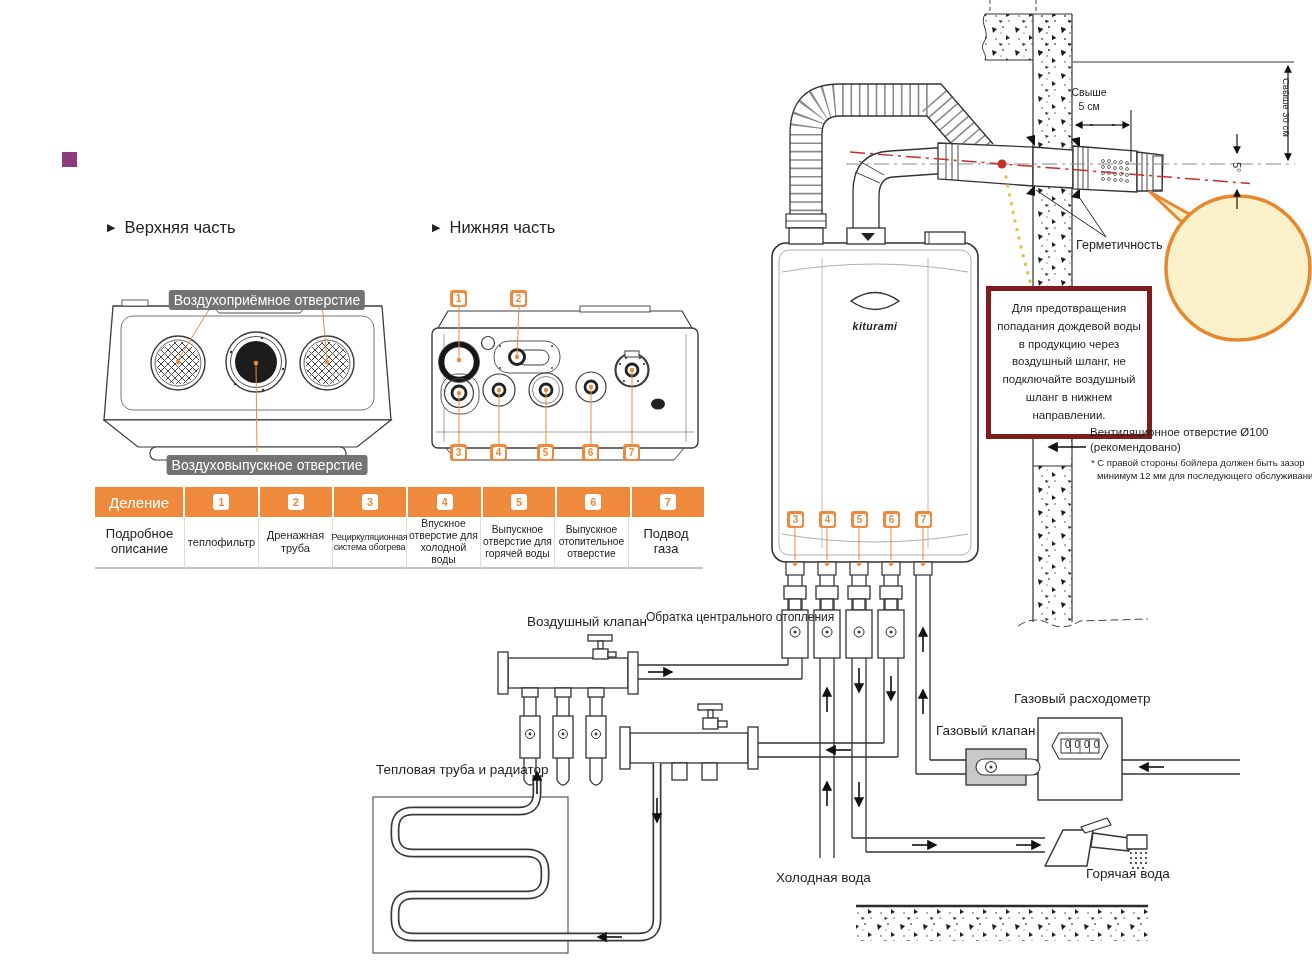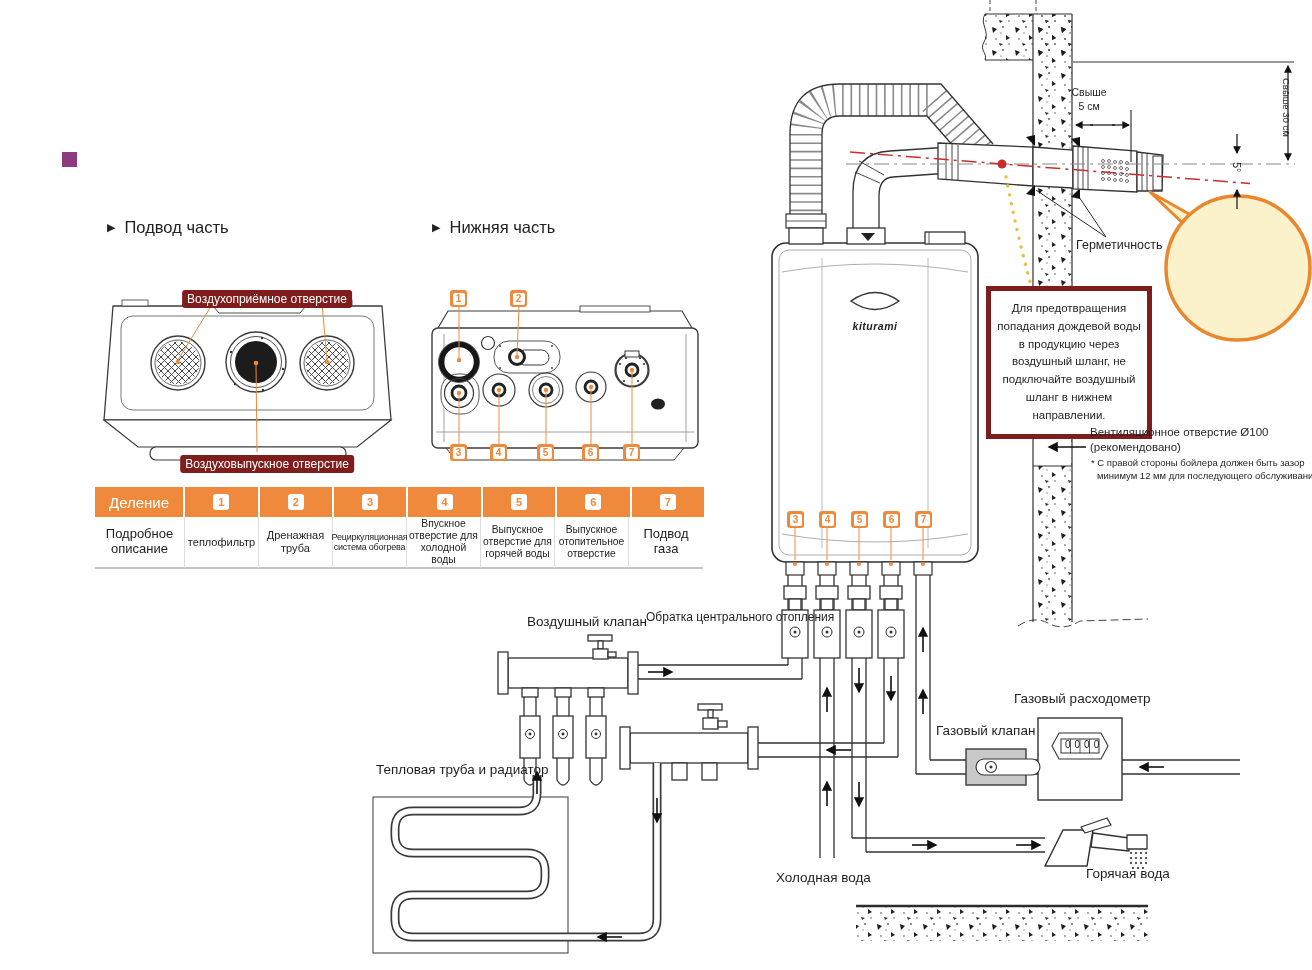--- a/index.html
+++ b/index.html
@@ -5,21 +5,21 @@
   html,body{margin:0;padding:0;background:#fff;}
   #stage{position:relative;width:1312px;height:970px;background:#fff;overflow:hidden;
          font-family:"Liberation Sans",sans-serif;color:#1f1f1f;}
   #art{position:absolute;left:0;top:0;z-index:1;}
   .lbl{position:absolute;z-index:2;white-space:nowrap;color:#1f1f1f;}
   .wrap{white-space:normal;}
   #title-row{left:92px;top:144px;font-size:23px;color:#333;}
   #title-bullet{left:62px;top:152px;width:15px;height:15px;}
   .subtitle{font-size:16.5px;color:#222;}
   .subtitle .tri{font-size:11px;margin-right:9px;vertical-align:2px;}
-  .badge{transform:translateX(-50%);background:#7f1d1d;color:#fff;font-size:12px;
+  .badge{transform:translateX(-50%);background:#737373;color:#fff;font-size:14px;
          padding:2px 5px;border-radius:3px;z-index:2;position:absolute;}
   
   .chip{position:absolute;z-index:2;width:17px;height:17px;background:#EE8A3D;border-radius:3px;
         display:flex;align-items:center;justify-content:center;}
   .chip span{width:12px;height:12px;background:#fff;border-radius:2px;color:#EE8A3D;
         font-size:10px;font-weight:bold;display:flex;align-items:center;justify-content:center;}
   
   #ptable{position:absolute;left:95px;top:487px;width:609px;z-index:2;}
   .trow{display:flex;}
   .th{background:#EF8A3C;height:30px;display:flex;align-items:center;justify-content:center;
@@ -424,21 +424,21 @@
     <path d="M923,652 L923,628" marker-end="url(#ar)"></path>
     <path d="M923,714 L923,690" marker-end="url(#ar)"></path>
     <path d="M1164,767 L1140,767" marker-end="url(#ar)"></path>
     <path d="M1086,447 L1049,447" marker-end="url(#ar)"></path>
   </g>
 </svg>
 
 <div class="lbl" id="title-bullet" style="background:#8E3A7E;"></div>
 
 <div class="lbl subtitle" style="left:107px;top:218px;">
-  <span class="tri">▶</span><span>Подвод часть</span>
+  <span class="tri">▶</span><span>Верхняя часть</span>
 </div>
 <div class="lbl subtitle" style="left:432px;top:218px;">
   <span class="tri">▶</span><span>Нижняя часть</span>
 </div>
 
 <div class="badge" style="left:267px;top:290px;">Воздухоприёмное отверстие</div>
 <div class="badge" style="left:267px;top:455px;">Воздуховыпускное отверстие</div>
 
 <div class="chip" style="left:450px;top:290px;">
       <span>1</span>

